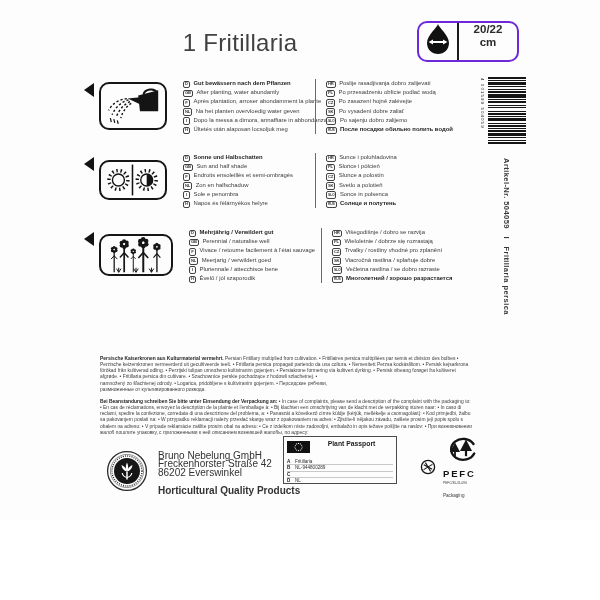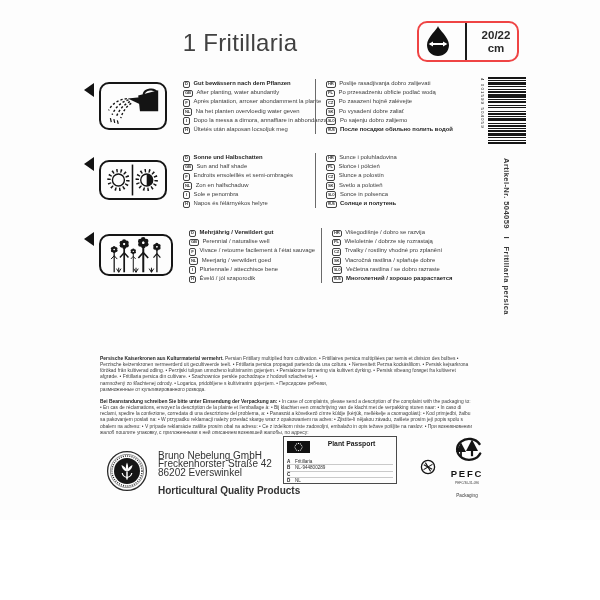--- a/index.html
+++ b/index.html
@@ -4,21 +4,21 @@
 <style>
   * { margin:0; padding:0; box-sizing:border-box; }
   html,body { background:#ffffff; }
   body { font-family:"Liberation Sans","DejaVu Sans",sans-serif; }
   .page { position:relative; width:600px; height:520px; background:#fdfdfd; overflow:hidden; color:#3c3c3c; }
 
   
   .title { position:absolute; left:90px; top:29px; width:300px; text-align:center;
            font-size:24px; color:#414141; letter-spacing:.3px; }
   .size-box { position:absolute; left:417px; top:21px; width:102px; height:41px;
-              border:2px solid #ef4444; border-radius:10px; display:flex; align-items:center; background:#fdfdfd;gap:8px; }
+              border:2px solid #6d28d9; border-radius:10px; display:flex; background:#fdfdfd; }
   .size-box .bulb-wrap { width:38px; display:flex; justify-content:center; }
   .size-box .vsep { width:2px; align-self:stretch; background:#1b1b1b; }
   .size-text { flex:1; text-align:center; font-weight:bold; font-size:11.5px; line-height:1.1; color:#2a2a2a; }
 
   .edge-mark { position:absolute; left:84px; width:0; height:0;
                border-top:7px solid transparent; border-bottom:7px solid transparent; border-right:10px solid #131313; }
 
   
   .section { position:absolute; left:99px; display:flex; align-items:flex-start; }
   .icon-box { border:2px solid #161616; border-radius:10px; margin-right:16px; flex:none;
@@ -55,21 +55,21 @@
               border:1.2px solid #4a4a4a; background:#fdfdfd; padding:2px 3px 1px 3px; }
   .passport-head { display:flex; align-items:flex-start; }
   .passport-title { flex:1; text-align:center; font-weight:bold; font-size:6.8px; color:#1d1d1d; padding-top:1px; }
   .passport-rows { margin-top:2px; }
   .passport-row { display:flex; align-items:baseline; border-bottom:.6px solid #c9c9c9; height:6.4px; }
   .passport-row:last-child { border-bottom:none; }
   .passport-key { width:8px; font-weight:bold; font-size:4.6px; color:#222; }
   .passport-val { font-size:4.6px; color:#333; }
 
   .recycle { position:absolute; left:420px; top:459px; }
-  .pefc { position:absolute; left:443px; top:437px; width:48px; text-align:center; }
+  .pefc { position:absolute; left:443px; top:437px; width:48px; }
   .pefc-name { font-size:9.5px; font-weight:bold; letter-spacing:1.8px; color:#141414; margin-top:1px; }
   .pefc-cert { font-size:3.2px; color:#3a3a3a; margin-top:1.5px; }
   .pefc-label { font-size:4.6px; color:#3a3a3a; margin-top:8px; }
 </style>
 </head>
 <body>
 
 <div class="page">
 
   <div class="title">1 Fritillaria</div>

